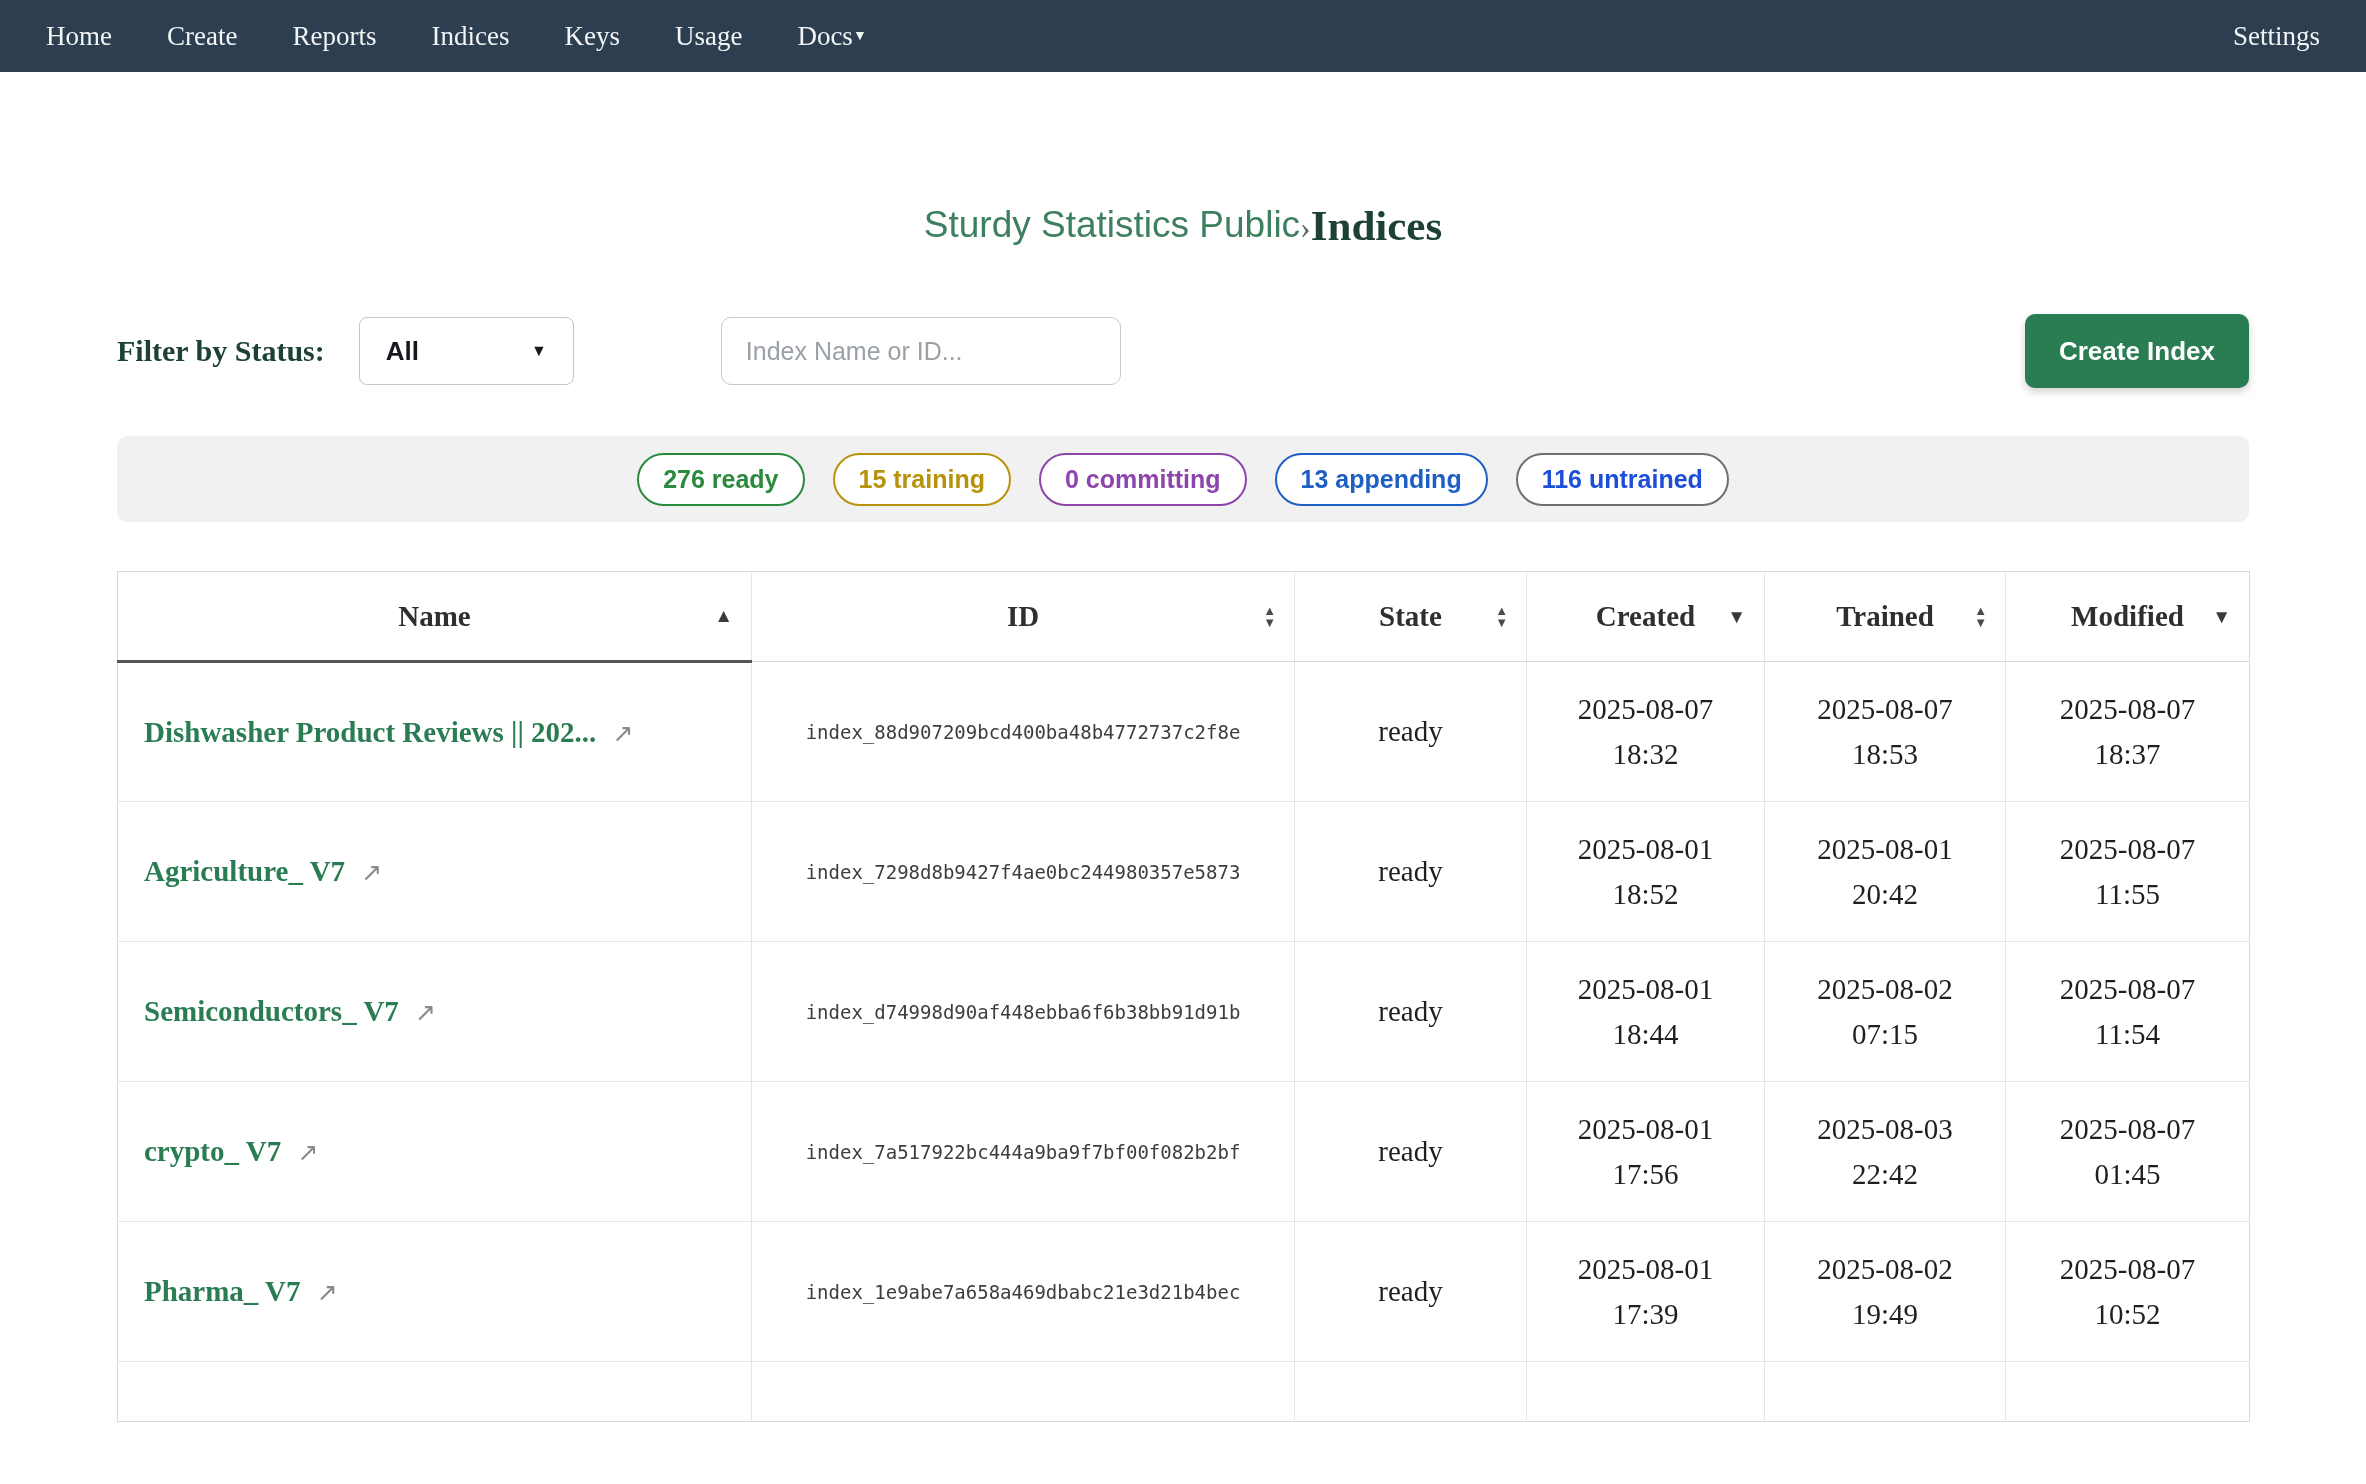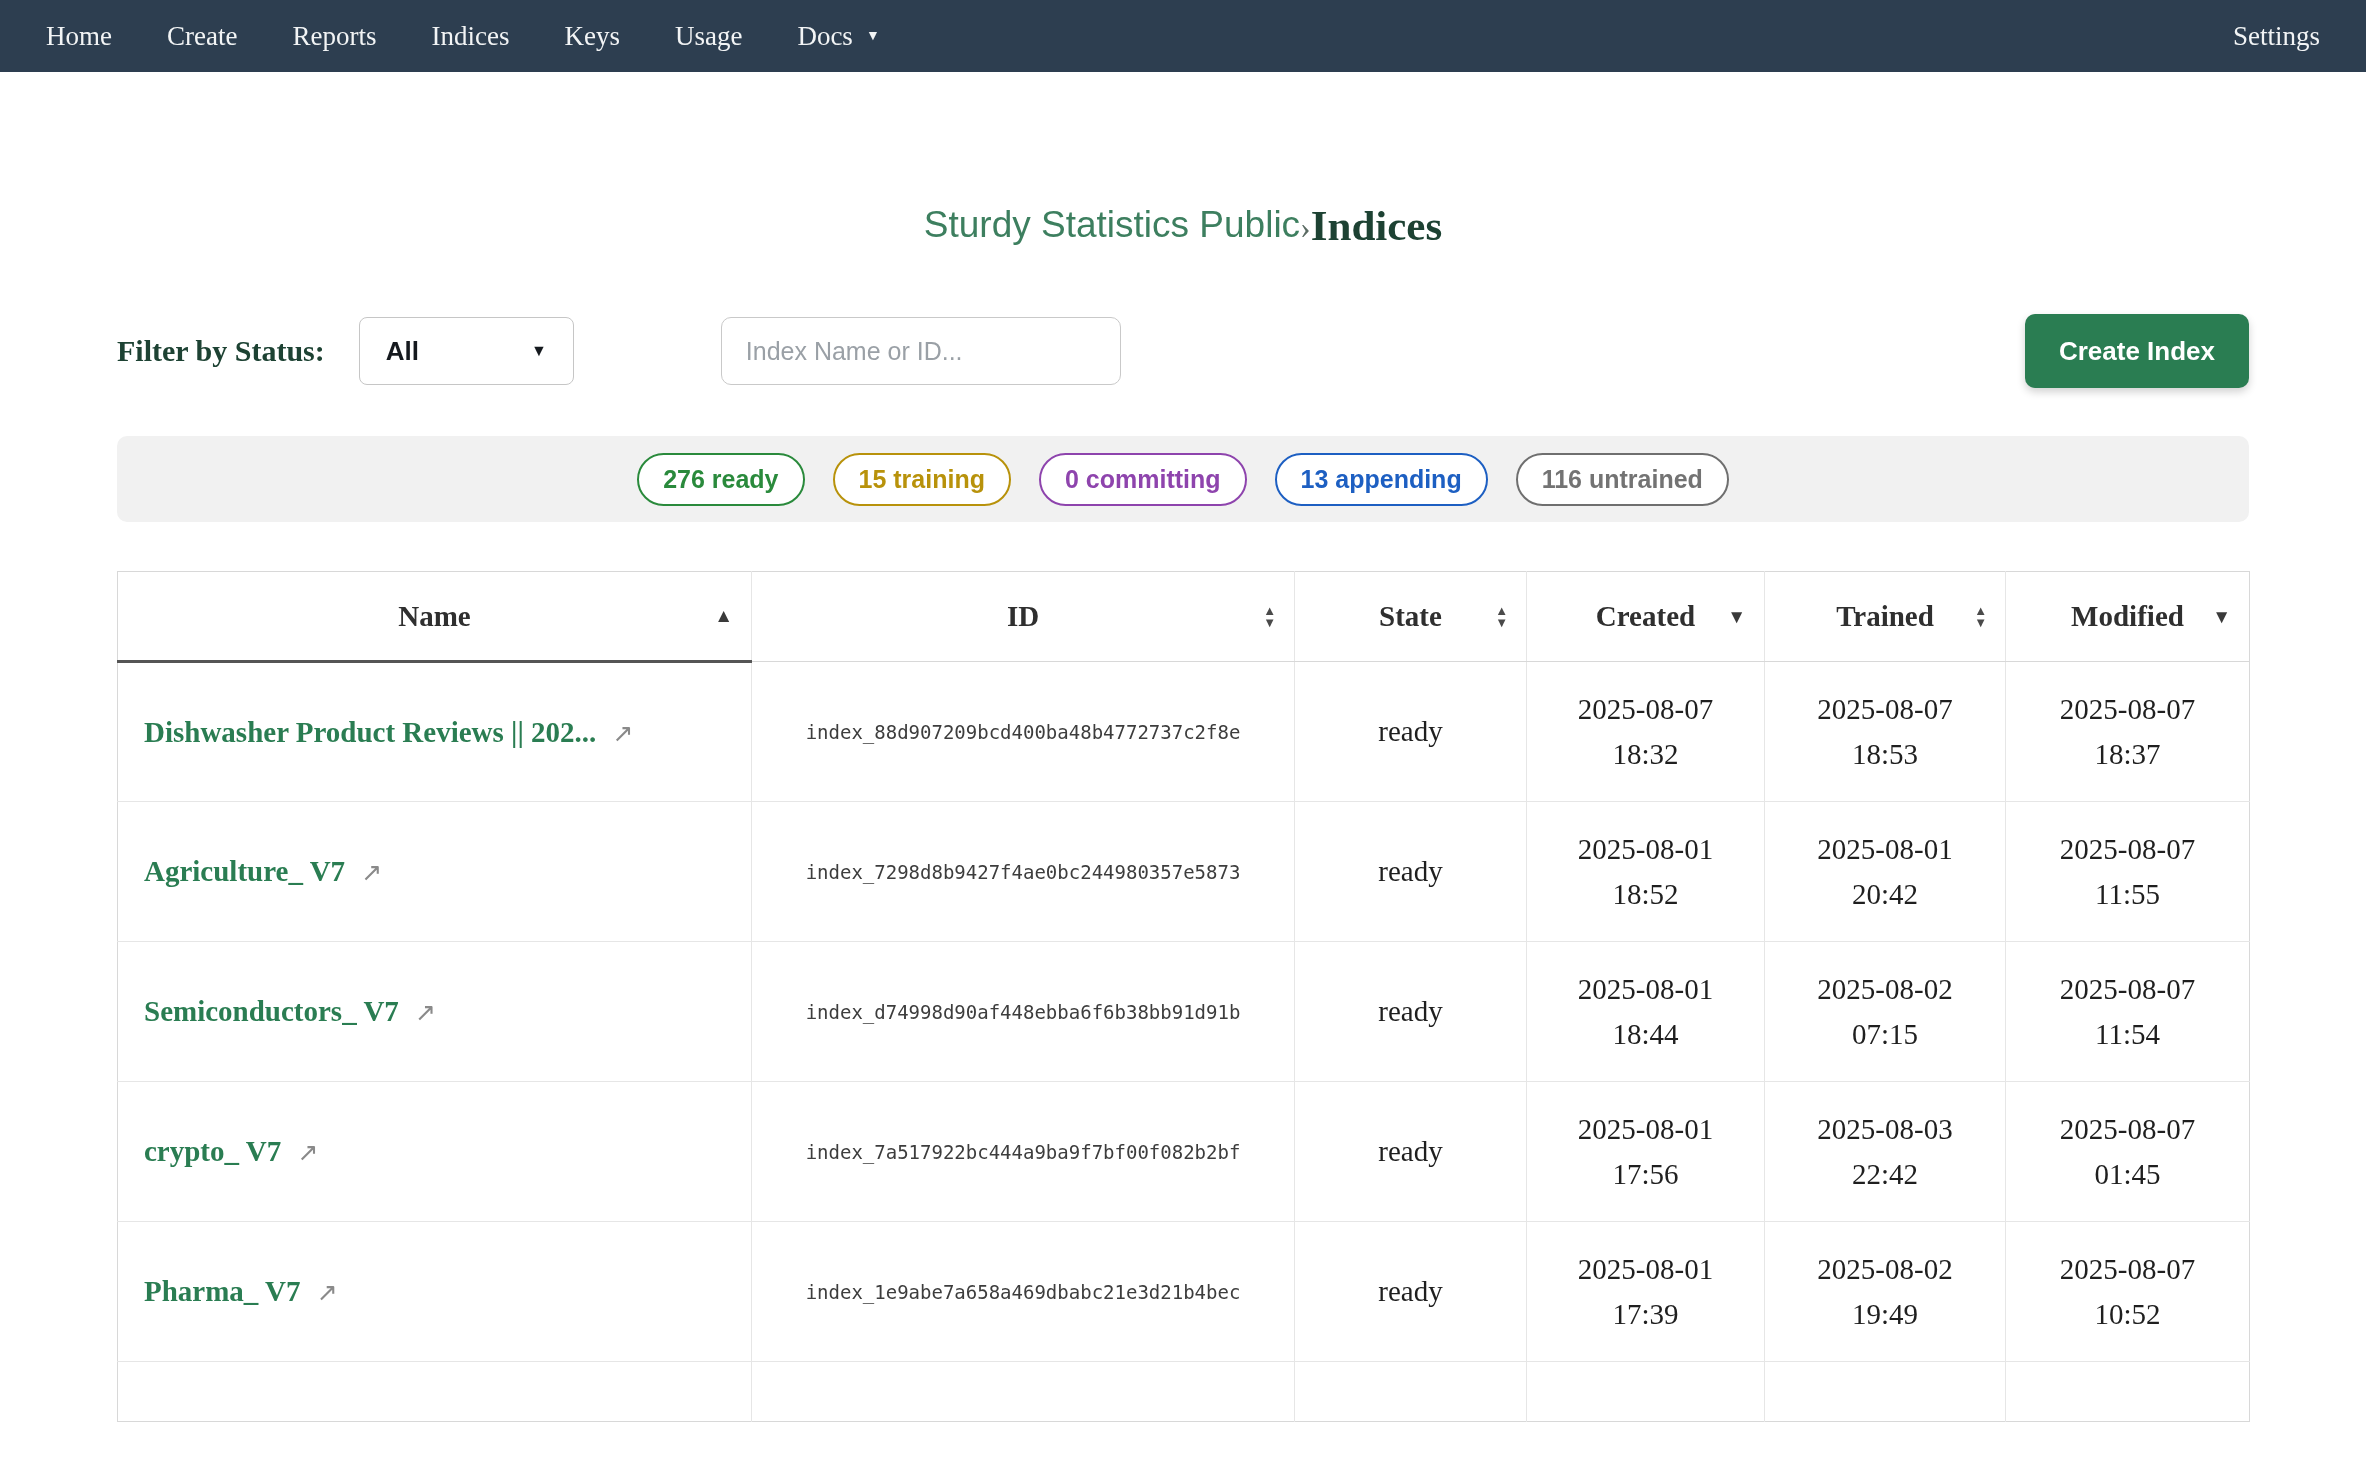--- a/index.html
+++ b/index.html
@@ -7,21 +7,21 @@
   body { font-family: "Liberation Serif", serif; }
 
   
   .topnav {
     height: 72px; background: #2d3e50;
     display: flex; align-items: center; justify-content: space-between;
     padding: 0 46px;
   }
   .nav-left { display: flex; align-items: center; gap: 55px; }
   .nav-item { color: #f2f4f5; font-size: 27px; cursor: pointer; white-space: nowrap; }
-  .nav-docs { display: inline-flex; align-items: center; gap: 13px; }
+  .nav-docs { display: inline-flex; align-items: center; gap: 0; }
   .nav-caret { font-size: 14px; color: #f2f4f5; }
 
   
   .content { width: 2132px; margin: 0 auto; }
 
   .breadcrumb {
     margin-top: 125px; height: 56px;
     display: flex; justify-content: center; align-items: center; 
   }
   .crumb-parent { color: #3d7f5f; font-family: "Liberation Sans", sans-serif; font-size: 37px; cursor: pointer; }
@@ -139,21 +139,21 @@
     </div>
     <input class="search-input" type="text" placeholder="Index Name or ID..." style="">
     <button class="create-btn">Create Index</button>
   </div>
 
   <div class="badges-bar">
     <span class="badge" style="color: rgb(42, 138, 60); border-color: rgb(42, 138, 60);">276 ready</span>
     <span class="badge" style="color: rgb(184, 146, 11); border-color: rgb(184, 146, 11);">15 training</span>
     <span class="badge" style="color: rgb(142, 68, 173); border-color: rgb(142, 68, 173);">0 committing</span>
     <span class="badge" style="color: rgb(29, 95, 194); border-color: rgb(29, 95, 194);">13 appending</span>
-    <span class="badge" style="color: #737373; border-color: rgb(111, 111, 111);">116 untrained</span>
+    <span class="badge" style="color: #1d4ed8; border-color: rgb(111, 111, 111);">116 untrained</span>
   </div>
 
   <table class="index-table">
     <colgroup>
       <col style="width:634px">
         <col style="width:543px">
         <col style="width:232px">
       <col style="width:238px">
         <col style="width:241px">
         <col style="width:244px">

